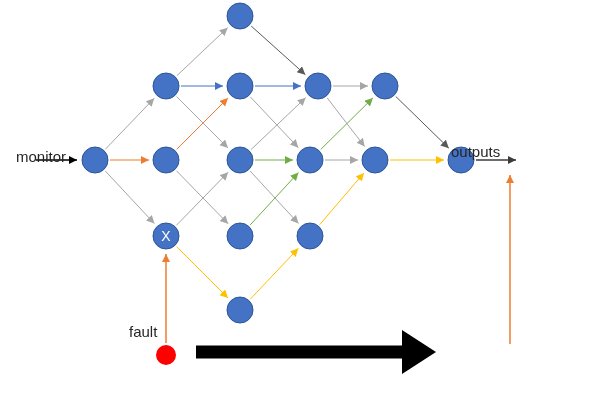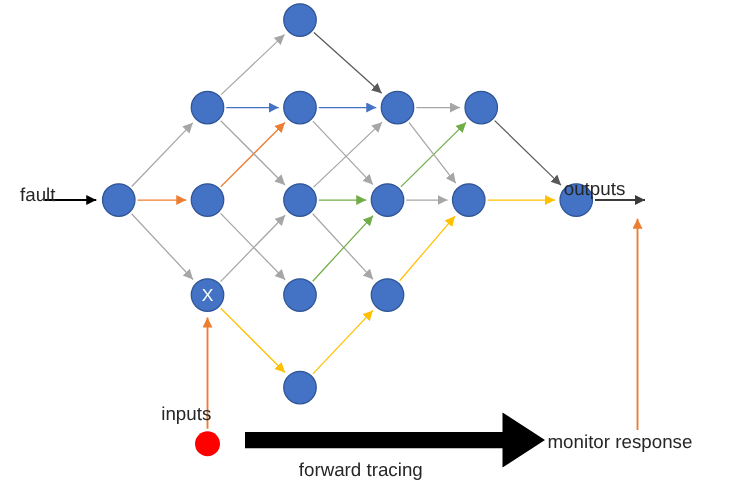--- a/index.html
+++ b/index.html
@@ -97,18 +97,16 @@
       <circle cx="310" cy="160" r="13" fill="#4472C4" stroke="#2F5597" stroke-width="1"></circle>
       <circle cx="375" cy="160" r="13" fill="#4472C4" stroke="#2F5597" stroke-width="1"></circle>
       <circle cx="461" cy="160" r="13" fill="#4472C4" stroke="#2F5597" stroke-width="1"></circle>
       <circle cx="166" cy="236" r="13" fill="#4472C4" stroke="#2F5597" stroke-width="1"></circle>
       <text x="166" y="241" text-anchor="middle" fill="#FFFFFF" font-size="14" font-family="&quot;Liberation Sans&quot;, sans-serif">X</text>
       <circle cx="240" cy="236" r="13" fill="#4472C4" stroke="#2F5597" stroke-width="1"></circle>
       <circle cx="310" cy="236" r="13" fill="#4472C4" stroke="#2F5597" stroke-width="1"></circle>
       <circle cx="240" cy="310" r="13" fill="#4472C4" stroke="#2F5597" stroke-width="1"></circle>
       <circle cx="166" cy="355" r="10" fill="#FF0000"></circle>
     </svg>
-  <div class="lbl" id="lbl-inputs">fault</div>
+  <div class="lbl" id="lbl-inputs">monitor</div>
   <div class="lbl" id="lbl-outputs">outputs</div>
-  <div class="lbl" id="lbl-fault">inputs</div>
-  <div class="lbl" id="lbl-forward-tracing">forward tracing</div>
-  <div class="lbl" id="lbl-monitor-response">monitor response</div>
+  <div class="lbl" id="lbl-fault">fault</div>
 </div>
 
 </body></html>

